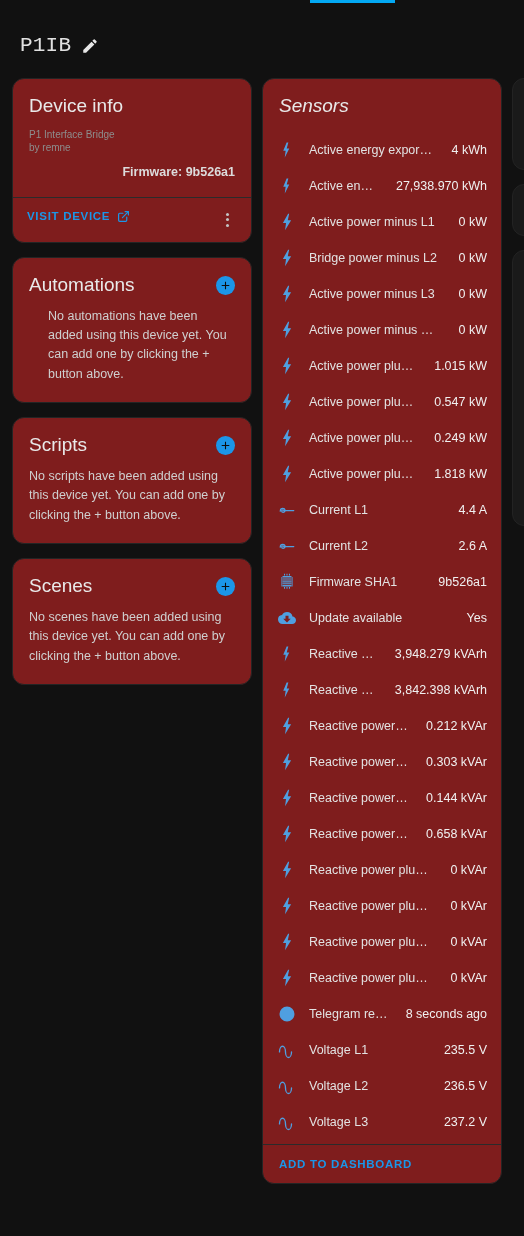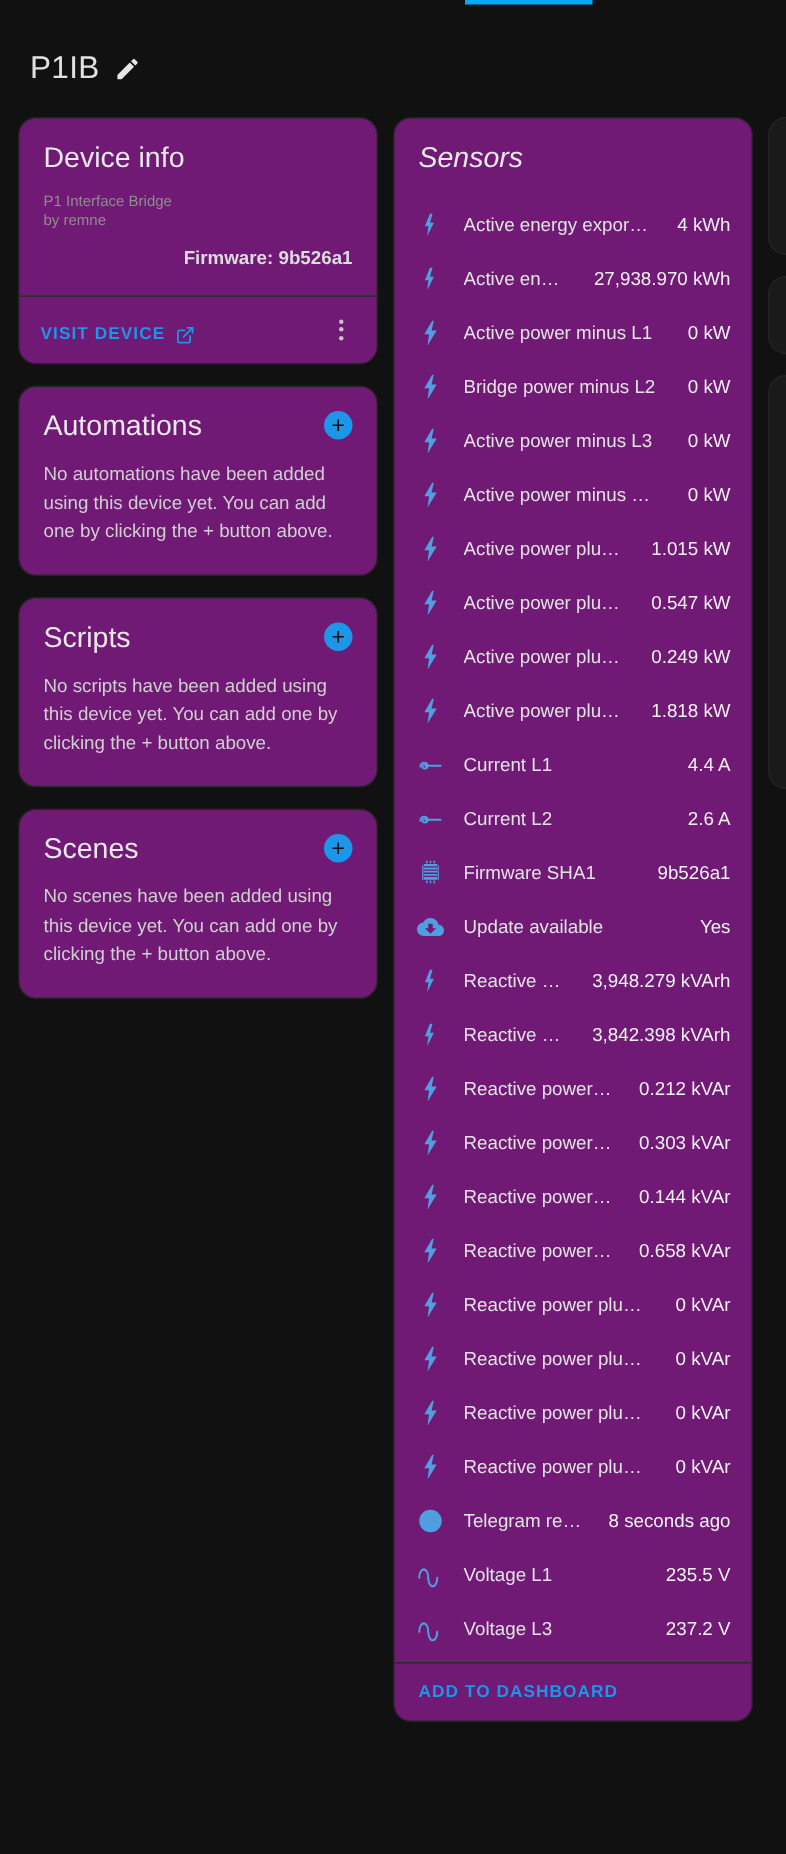--- a/index.html
+++ b/index.html
@@ -25,56 +25,58 @@
     background: #03a9f4;
   }
 
   
   .page-title-row {
     position: absolute;
     top: 34px; left: 20px;
     display: flex;
     align-items: center;
     gap: 10px;
+    font-family: Liberation Mono, monospace;
   }
   .page-title {
     font-size: 21px;
     color: #e1e1e1;
     letter-spacing: .2px;
   }
   .pencil-icon { width: 18px; height: 18px; display:block; }
 
   
   .col {
     position: absolute;
     top: 78px;
     width: 240px;
   }
   .col-left  { left: 12px; }
   .col-mid   { left: 262px; }
   .col-right { left: 512px; width: 240px; }
 
   .card {
-    background: #701a75;
+    background: #7f1d1d;
     border-radius: 12px;
     margin-bottom: 14px;
     border: 1px solid #242424;
     overflow: hidden;
   }
   .card-pad { padding: 16px 16px 18px 16px; }
 
   .card-title {
     font-size: 19px;
     color: #e9e9e9;
     font-weight: 400;
     margin: 0 0 10px 0;
     line-height: 1.2;
   }
   .card-title-row {
     display: flex;
+    align-items: center;
     justify-content: space-between;
   }
   .card-title-row .card-title { margin-bottom: 0; }
 
   .muted {
     font-size: 10px;
     color: #8d8d8d;
     line-height: 1.35;
     margin: 0;
   }
@@ -92,21 +94,21 @@
     margin: 0;
   }
 
   .card-divider {
     height: 1px;
     background: #2b2b2b;
     width: 100%;
   }
   .card-actions {
     display: flex;
-    align-items: flex-end;
+    align-items: flex-start;
     justify-content: space-between;
     padding: 12px 14px 12px 14px;
   }
   .link-btn {
     display: flex;
     align-items: center;
     gap: 7px;
     color: #1b96e8;
     font-size: 11.5px;
     font-weight: bold;
@@ -234,21 +236,21 @@
     <div class="card">
       <div class="card-pad">
         <div class="card-title-row">
           <h2 class="card-title">Automations</h2>
           <div class="plus-btn">
             <svg viewBox="0 0 24 24" fill="#0e0e0e" aria-hidden="true">
               <path d="M19 13h-6v6h-2v-6H5v-2h6V5h2v6h6v2Z"></path>
             </svg>
           </div>
         </div>
-        <p class="body-text" style="margin-top:10px;">No automations have been added using this device yet. You can add one by clicking the + button above.</p>
+        <p class="body-text" style="margin-top:10px;margin-left:19px;">No automations have been added using this device yet. You can add one by clicking the + button above.</p>
       </div>
     </div>
 
     <div class="card">
       <div class="card-pad">
         <div class="card-title-row">
           <h2 class="card-title">Scripts</h2>
           <div class="plus-btn">
             <svg viewBox="0 0 24 24" fill="#0e0e0e" aria-hidden="true">
               <path d="M19 13h-6v6h-2v-6H5v-2h6V5h2v6h6v2Z"></path>
@@ -516,20 +518,29 @@
             </span>
             <span class="sensor-name">Voltage L1</span>
             <span class="sensor-value">235.5 V</span>
           </div>
           <div class="sensor-row">
             <span class="sensor-icon">
               <svg viewBox="0 0 24 24" fill="none" stroke="#4f9fe0" stroke-width="1.8" stroke-linecap="round">
                 <path d="M2 14.5c0-4 1.7-7.5 4-7.5s4 3.5 4 7.5 1.7 7.5 4 7.5 4-3.5 4-7.5"></path>
               </svg>
             </span>
+            <span class="sensor-name">Voltage L2</span>
+            <span class="sensor-value">236.5 V</span>
+          </div>
+          <div class="sensor-row">
+            <span class="sensor-icon">
+              <svg viewBox="0 0 24 24" fill="none" stroke="#4f9fe0" stroke-width="1.8" stroke-linecap="round">
+                <path d="M2 14.5c0-4 1.7-7.5 4-7.5s4 3.5 4 7.5 1.7 7.5 4 7.5 4-3.5 4-7.5"></path>
+              </svg>
+            </span>
             <span class="sensor-name">Voltage L3</span>
             <span class="sensor-value">237.2 V</span>
           </div>
         </div>
       <div class="card-divider"></div>
       <div class="sensors-footer">
         <button class="link-btn">
           <span>ADD TO DASHBOARD</span>
         </button>
       </div>

